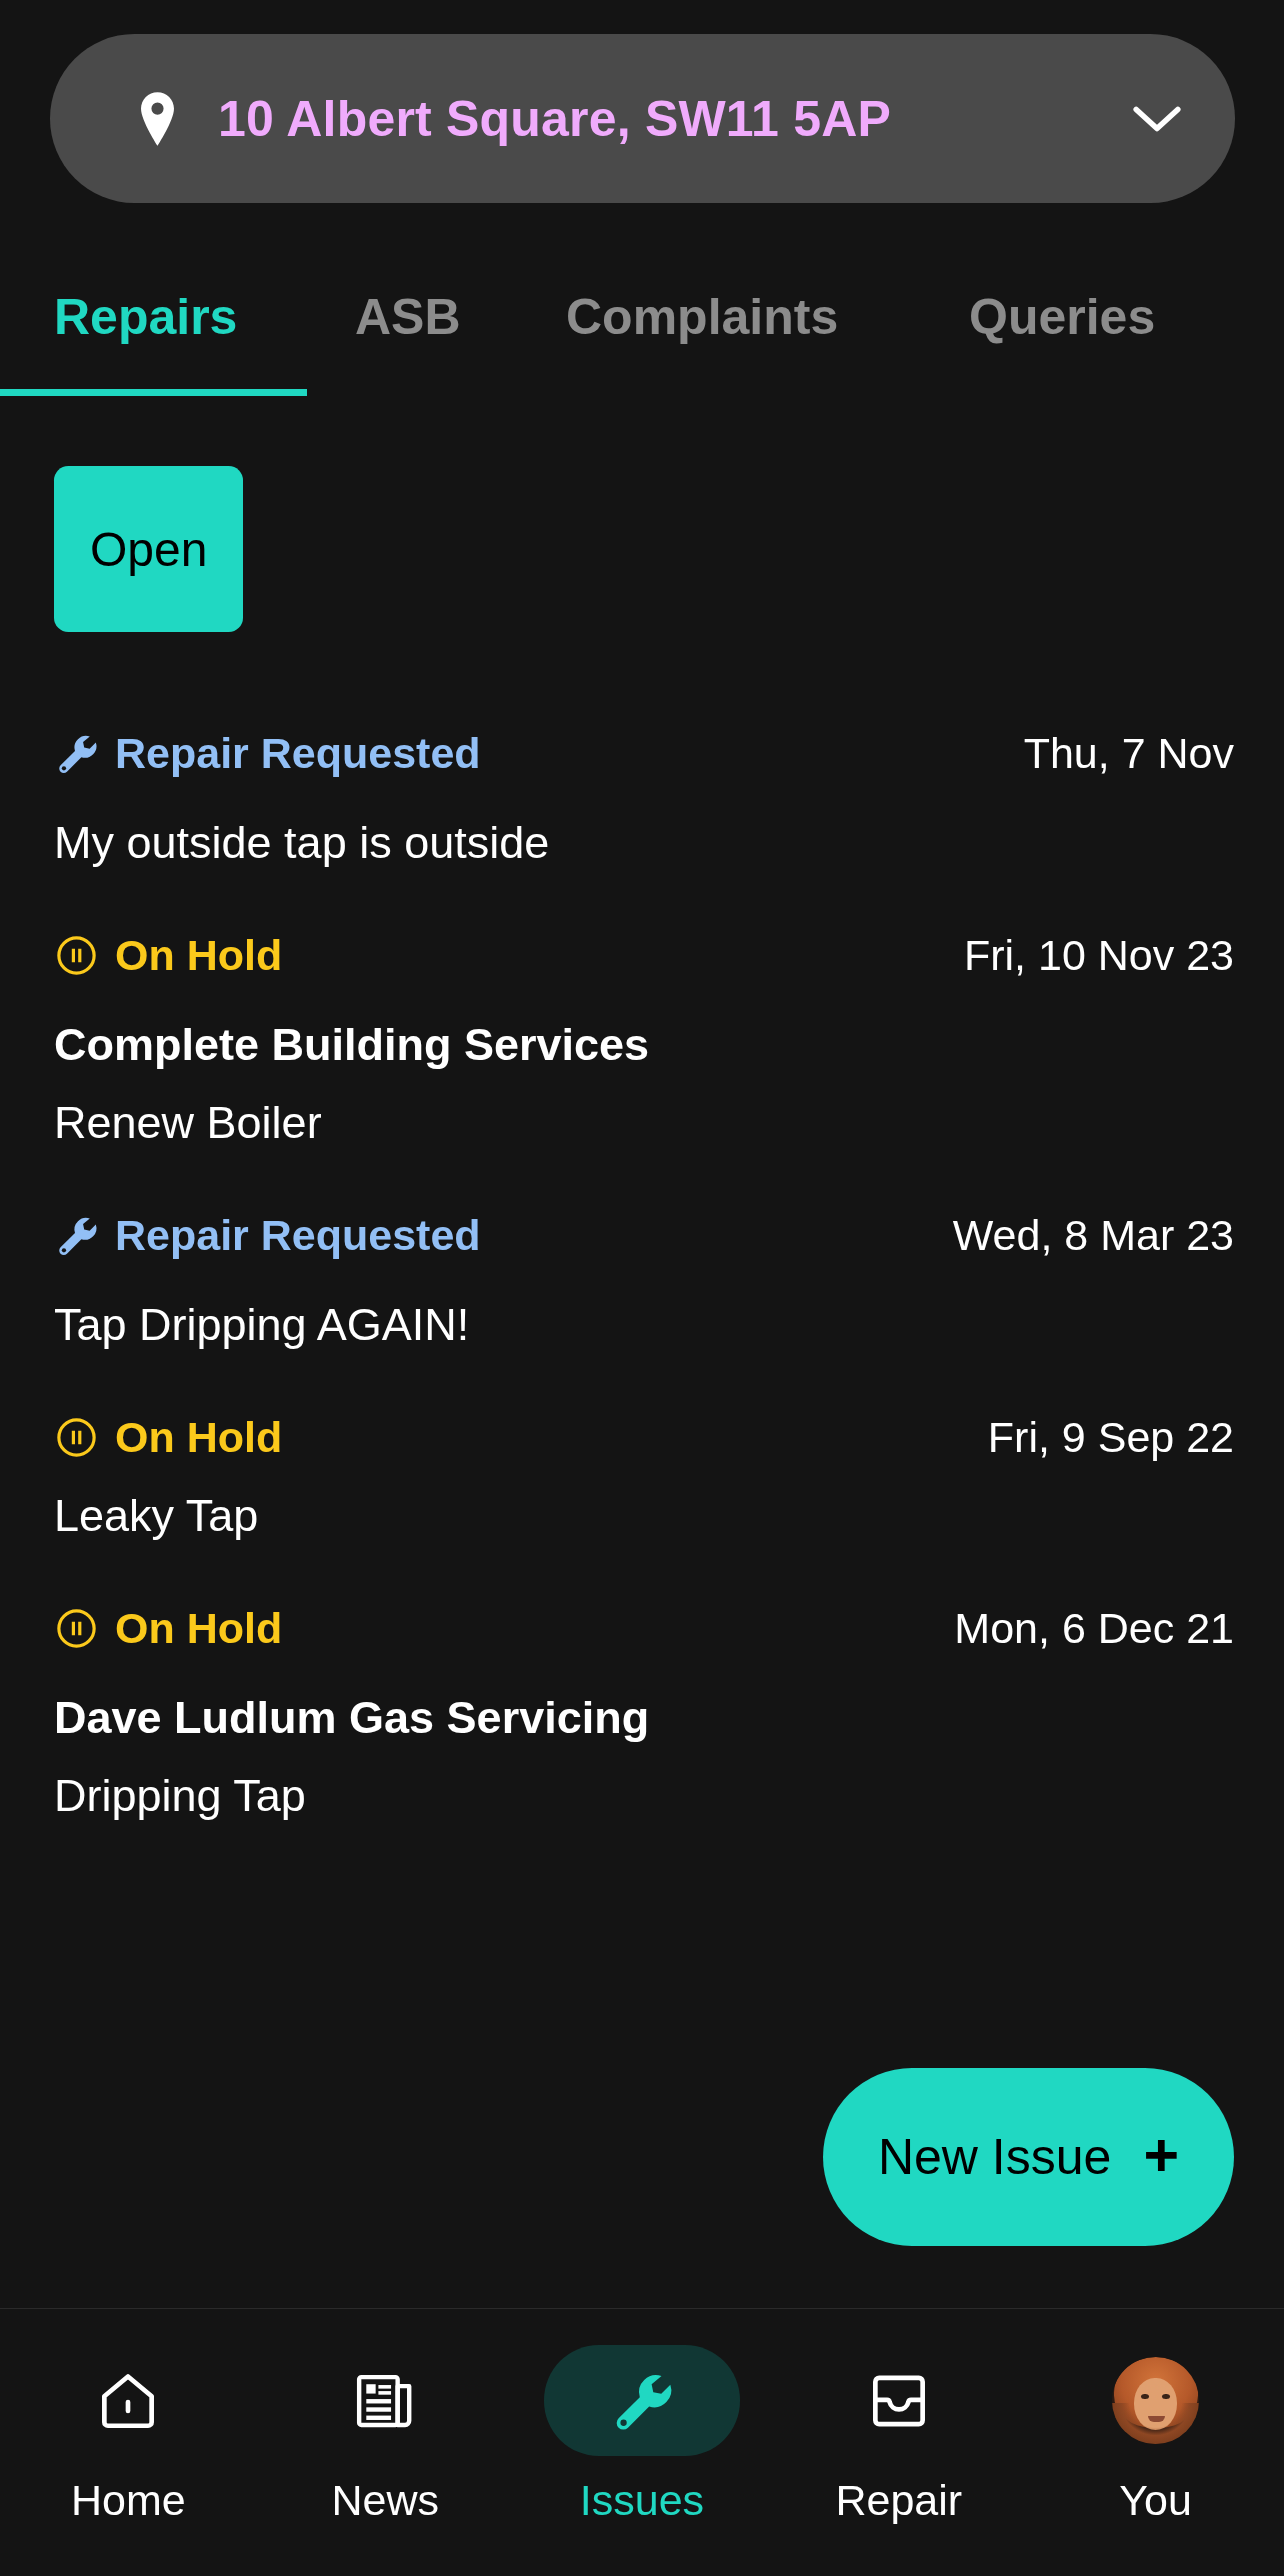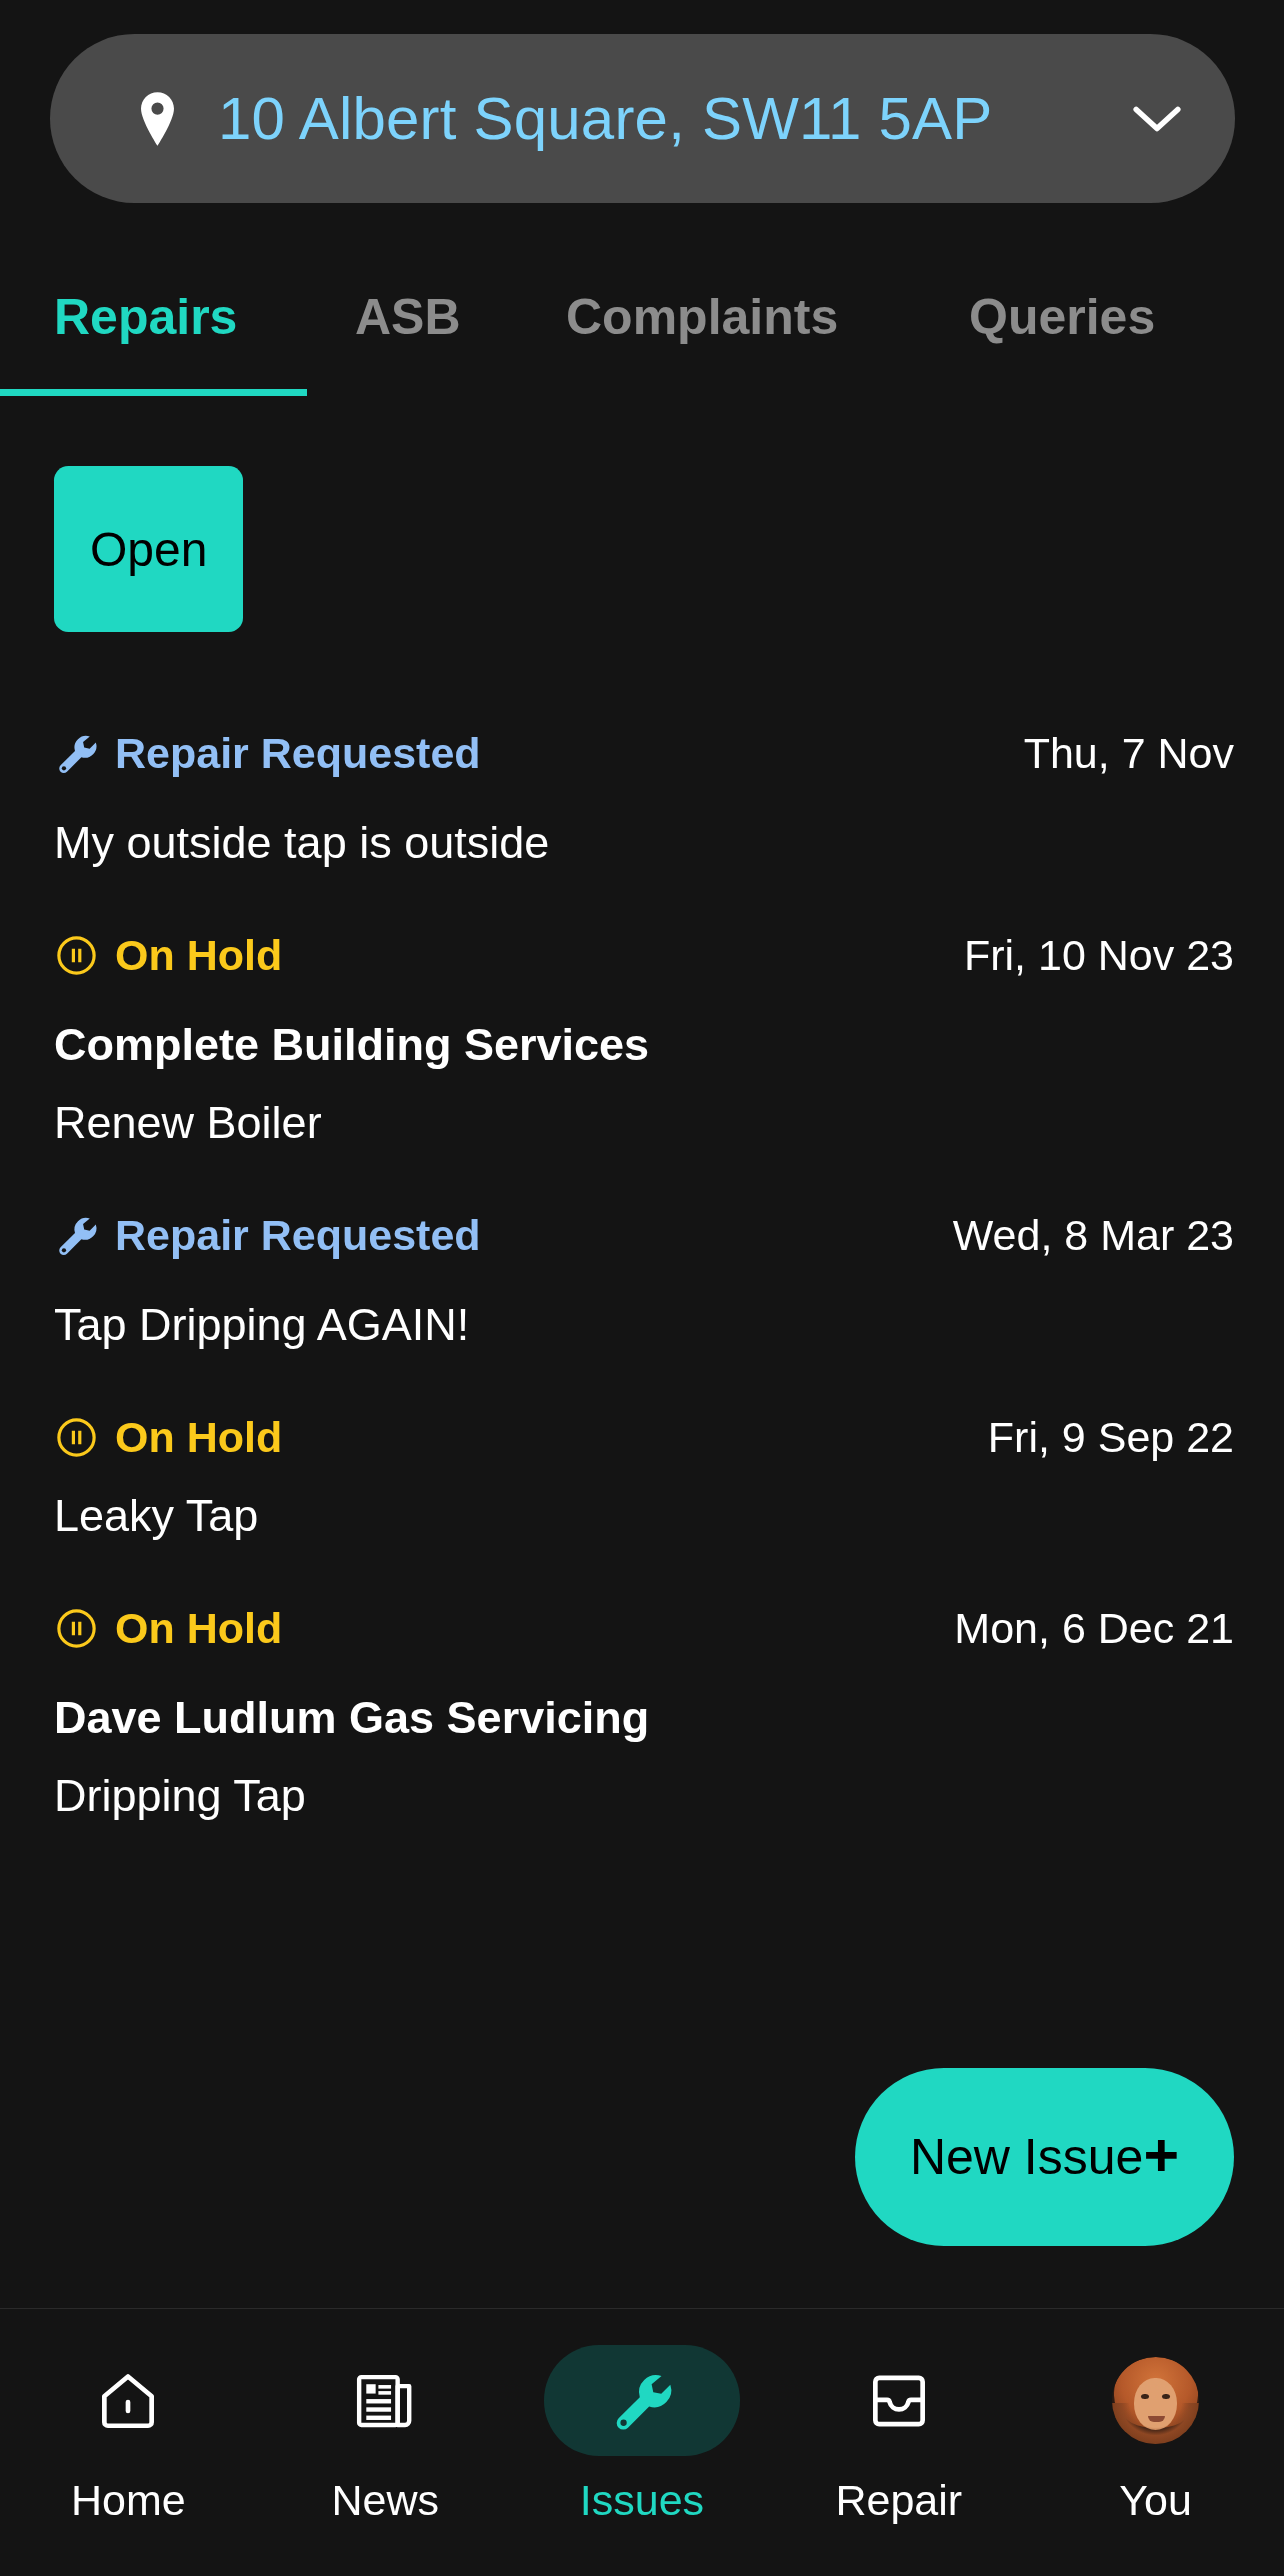--- a/index.html
+++ b/index.html
@@ -32,23 +32,23 @@
   }
   .pin-icon {
     width: 43px;
     height: 54px;
     flex: 0 0 auto;
     margin-right: 39px;
     display: block;
   }
   .address-text {
     flex: 1 1 auto;
-    font-size: 60px;
-    font-weight: 400;
-    color: #7dd3fc;
+    font-size: 50px;
+    font-weight: 700;
+    color: #f0abfc;
     letter-spacing: 0.2px;
     white-space: nowrap;
     overflow: hidden;
   }
   .chevron-icon {
     width: 52px;
     height: 32px;
     flex: 0 0 auto;
   }
 
@@ -175,20 +175,21 @@
     height: 178px;
     border: none;
     border-radius: 89px;
     background: #20d8c2;
     color: #000000;
     font-family: "Liberation Sans", sans-serif;
     font-size: 50px;
     font-weight: 400;
     display: flex;
     align-items: center;
+    gap: 32px;
     padding: 0 55px;
     cursor: pointer;
   }
   .fab-plus {
     font-size: 61px;
     font-weight: 700;
     line-height: 1;
     margin-top: -3.6px;
   }
 

